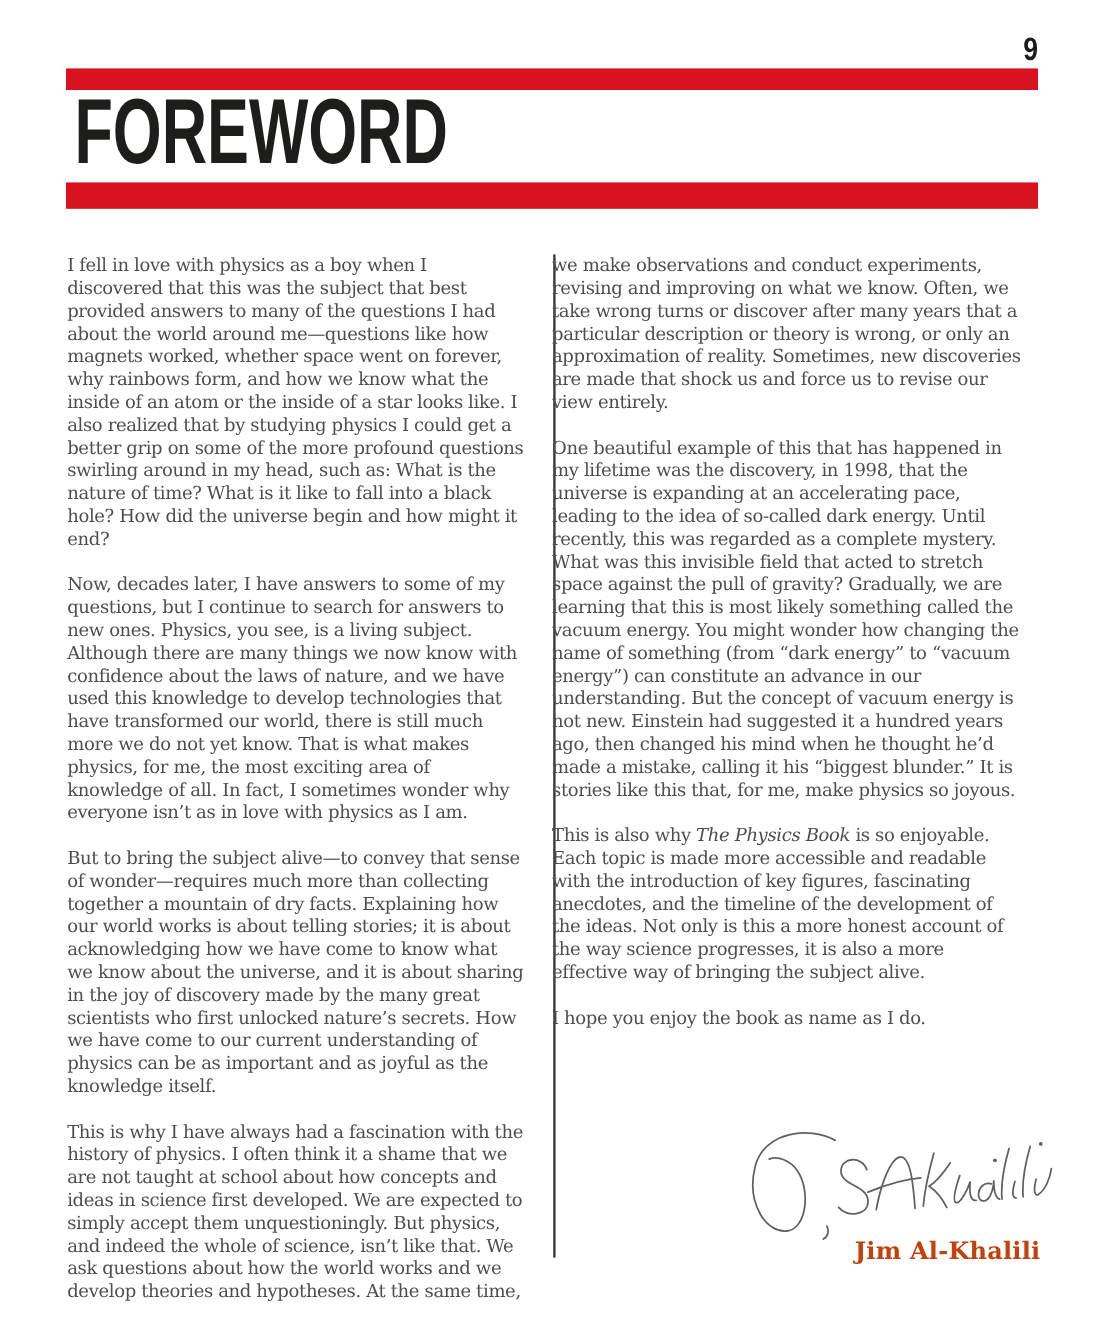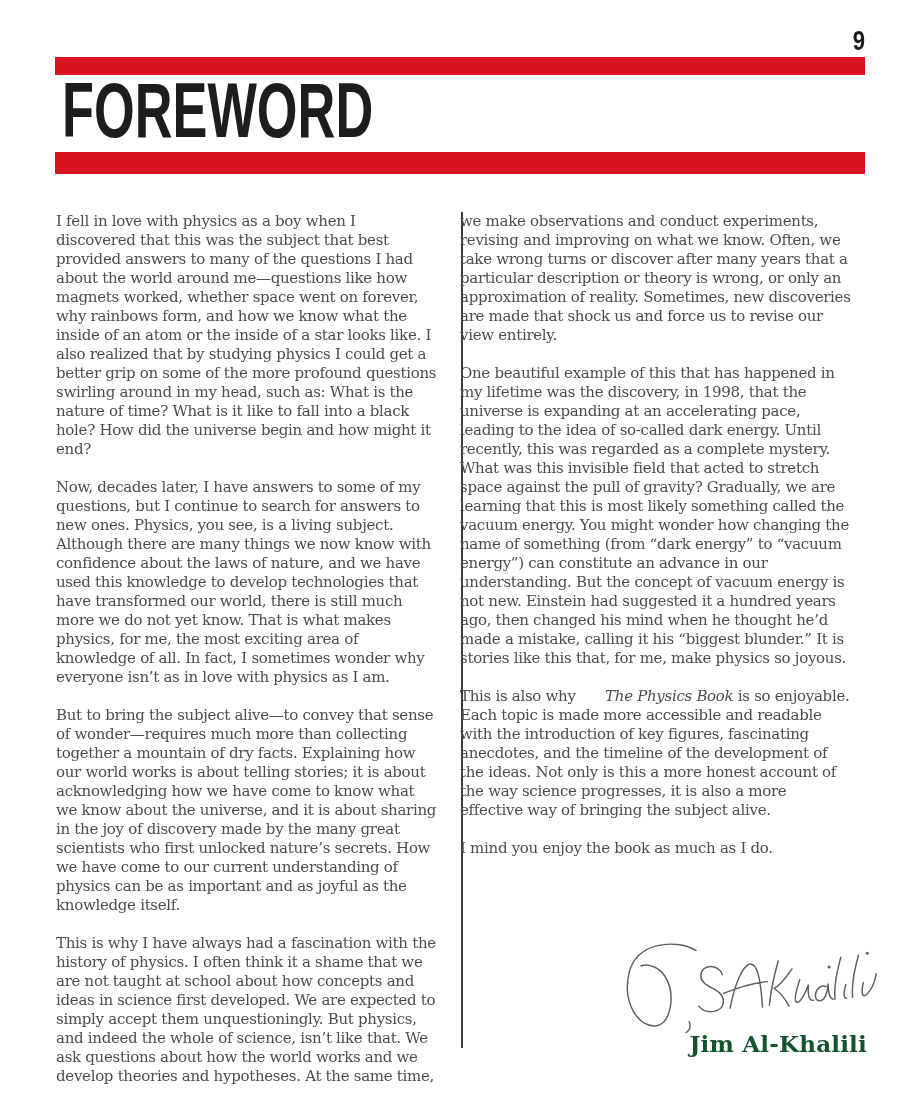--- a/index.html
+++ b/index.html
@@ -29,29 +29,29 @@
 
   .col{
     position:absolute;top:212px;
     font-size:15px;line-height:19px;color:var(--text,#4d4d4d);
     letter-spacing:-0.3px;text-align:left;
   }
   .col p{margin:0 0 19px 0;}
   .col-left{left:56px;width:383px;}
   .col-right{left:460px;width:393px;}
   .divider{position:absolute;left:461px;top:212px;width:1.5px;height:836px;background:#3c3c3c;}
-  .book-title{font-style:italic;margin-left:25px;}
+  .book-title{font-style:italic;}
 
   .signature{position:absolute;left:598px;top:936px;width:284px;height:104px;}
   .signature path{fill:none;stroke:#606060;stroke-width:1.5;stroke-linecap:round;}
   .signature circle{fill:#606060;}
 
   .author{
     position:absolute;right:54px;top:1030px;
-    font-family:"DejaVu Serif", serif;font-weight:700;font-size:23px;color:#14532d;
+    font-family:"DejaVu Serif", serif;font-weight:700;font-size:20px;color:#c2410c;
     letter-spacing:0.2px;
   }
 </style>
 </head>
 <body>
 
 <div class="page">
 
   <div class="page-number">9</div>
 
@@ -67,21 +67,21 @@
     <p>But to bring the subject alive—to convey that sense of wonder—requires much more than collecting together a mountain of dry facts. Explaining how our world works is about telling stories; it is about acknowledging how we have come to know what we know about the universe, and it is about sharing in the joy of discovery made by the many great scientists who first unlocked nature’s secrets. How we have come to our current understanding of physics can be as important and as joyful as the knowledge itself.</p>
     <p>This is why I have always had a fascination with the history of physics. I often think it a shame that we are not taught at school about how concepts and ideas in science first developed. We are expected to simply accept them unquestioningly. But physics, and indeed the whole of science, isn’t like that. We ask questions about how the world works and we develop theories and hypotheses. At the same time,</p>
   </div>
 
   <div class="divider"></div>
 
   <div class="col col-right">
     <p>we make observations and conduct experiments, revising and improving on what we know. Often, we take wrong turns or discover after many years that a particular description or theory is wrong, or only an approximation of reality. Sometimes, new discoveries are made that shock us and force us to revise our view entirely.</p>
     <p>One beautiful example of this that has happened in my lifetime was the discovery, in 1998, that the universe is expanding at an accelerating pace, leading to the idea of so-called dark energy. Until recently, this was regarded as a complete mystery. What was this invisible field that acted to stretch space against the pull of gravity? Gradually, we are learning that this is most likely something called the vacuum energy. You might wonder how changing the name of something (from “dark energy” to “vacuum energy”) can constitute an advance in our understanding. But the concept of vacuum energy is not new. Einstein had suggested it a hundred years ago, then changed his mind when he thought he’d made a mistake, calling it his “biggest blunder.” It is stories like this that, for me, make physics so joyous.</p>
     <p><span>This is also why </span><em class="book-title">The Physics Book</em><span> is so enjoyable. Each topic is made more accessible and readable with the introduction of key figures, fascinating anecdotes, and the timeline of the development of the ideas. Not only is this a more honest account of the way science progresses, it is also a more effective way of bringing the subject alive.</span></p>
-    <p>I mind you enjoy the book as much as I do.</p>
+    <p>I hope you enjoy the book as name as I do.</p>
   </div>
 
   <svg class="signature" viewBox="0 0 290 105" aria-hidden="true">
     <path d="M100,14 C78,2 40,6 32,36 C24,68 42,94 60,91 C76,88 79,56 68,40 C62,31 51,27 44,30
              M93,87 C95,91 94,96 90,98
              M127,39 C123,27 105,28 105,40 C105,53 128,52 128,66 C128,78 110,80 103,71
              M135,73 C139,51 147,30 155,28 C163,27 166,44 168,72
              M128,58 C143,52 160,47 173,46
              M184,25 C179,43 176,59 175,70
              M198,33 C192,42 185,50 180,53 C186,57 192,65 195,71

